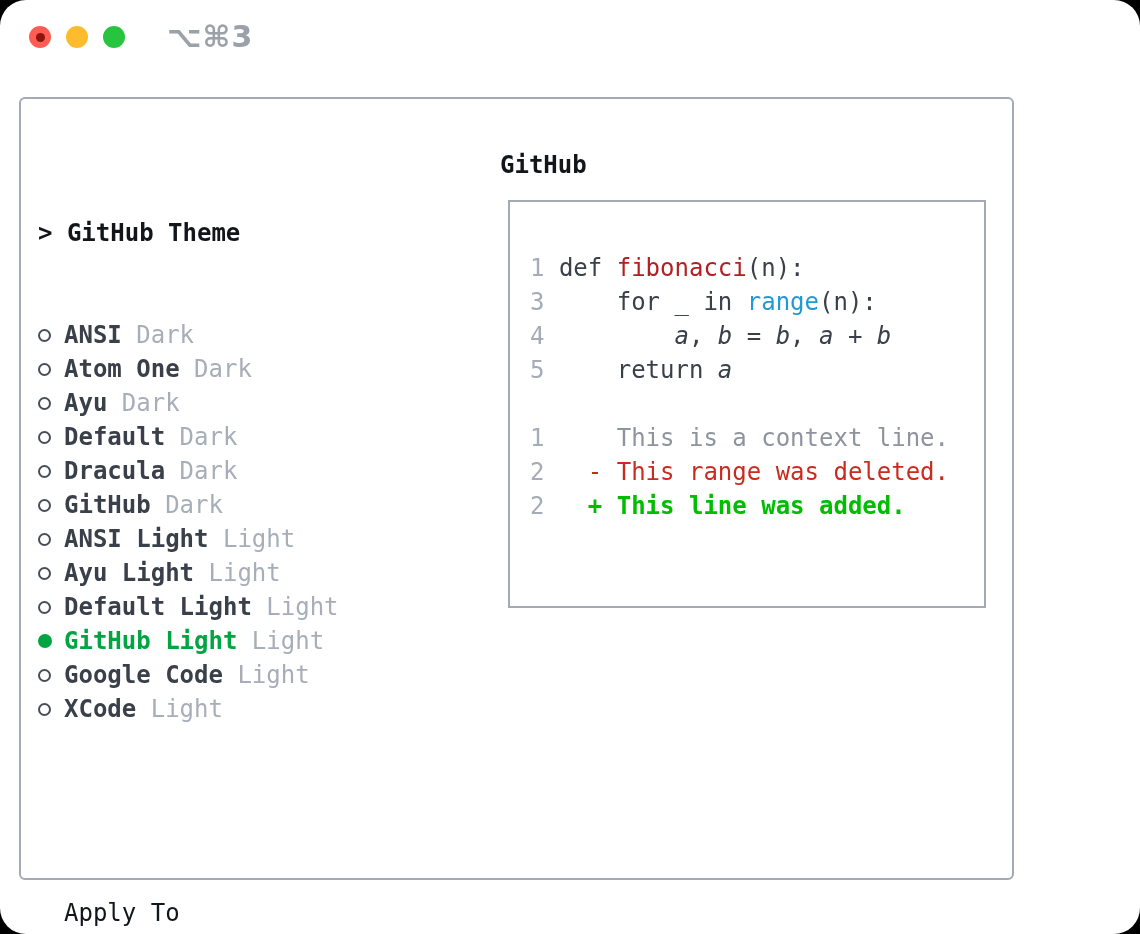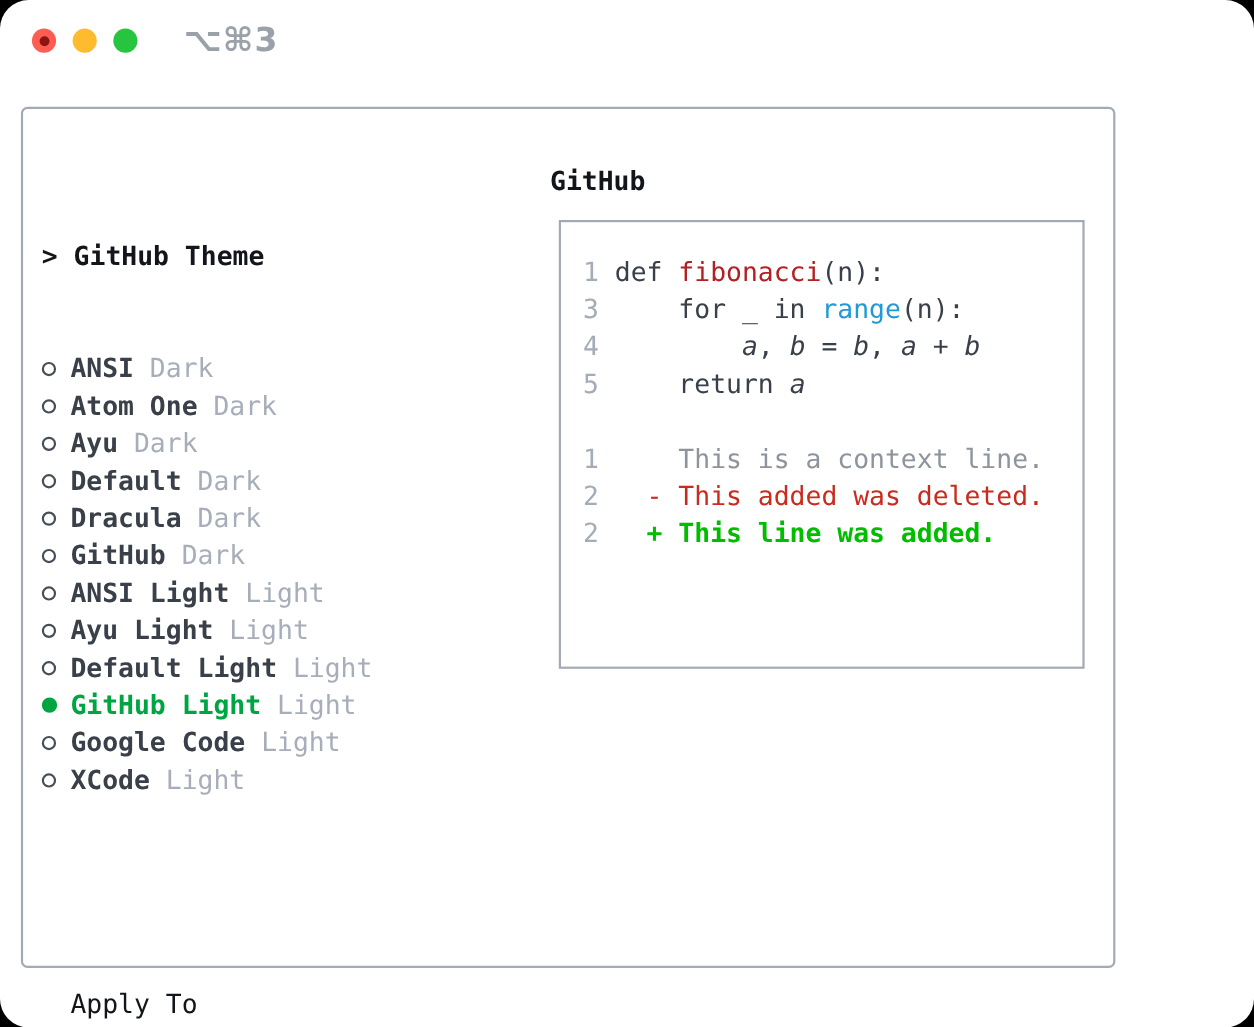--- a/index.html
+++ b/index.html
@@ -38,21 +38,21 @@
   .name{color:var(--text);font-weight:bold;}
   .tag{color:var(--muted);margin-left:1ch;}
   .row.selected .name{color:var(--green);}
   .blank{height:34px;}
   .apply-hdr{color:var(--headline);align-items:flex-end;}
   
   .preview-hdr{position:absolute;left:479px;top:49px;font-size:24px;line-height:34px;font-weight:700;color:var(--headline);}
   .preview-box{
     position:absolute;left:487px;top:101px;width:478px;height:408px;box-sizing:border-box;
     border:2px solid var(--border);background:#fff;
-    padding:28px 0 0 20px;overflow:hidden;
+    padding:49px 0 0 20px;overflow:hidden;
   }
   .cl{height:34px;line-height:34px;font-size:24px;white-space:pre;}
   .cl .ln{display:inline-block;width:2ch;color:var(--lnum);}
   .seg{color:var(--text);}
   .seg.func{color:var(--func);}
   .seg.num{color:var(--numlit);}
   .seg.builtin{color:var(--builtin);text-align:center;}
   .seg.context{color:var(--context);}
   .seg.deleted{color:var(--deleted);}
   .seg.added{color:var(--added);font-weight:bold;}
@@ -89,19 +89,19 @@
 
     <div class="preview-hdr">GitHub</div>
     <div class="preview-box">
       <div id="code">
           <div class="cl"><span class="ln">1</span><span class="seg">def </span><span class="seg func">fibonacci</span><span class="seg">(n):</span></div>
           <div class="cl"><span class="ln">3</span><span class="seg">    for _ in </span><span class="seg builtin">range</span><span class="seg">(n):</span></div>
           <div class="cl"><span class="ln">4</span><span class="seg">        </span><span class="seg it">a</span><span class="seg">, </span><span class="seg it">b</span><span class="seg"> = </span><span class="seg it">b</span><span class="seg">, </span><span class="seg it">a</span><span class="seg"> + </span><span class="seg it">b</span></div>
           <div class="cl"><span class="ln">5</span><span class="seg">    return </span><span class="seg it">a</span></div>
           <div class="cl"><span class="ln"></span></div>
           <div class="cl"><span class="ln">1</span><span class="seg context">    This is a context line.</span></div>
-          <div class="cl"><span class="ln">2</span><span class="seg deleted">  - This added was deleted.</span></div>
+          <div class="cl"><span class="ln">2</span><span class="seg deleted">  - This range was deleted.</span></div>
           <div class="cl"><span class="ln">2</span><span class="seg added">  + This line was added.</span></div>
         </div>
     </div>
 
   </div>
 </div>
 
 </body></html>

